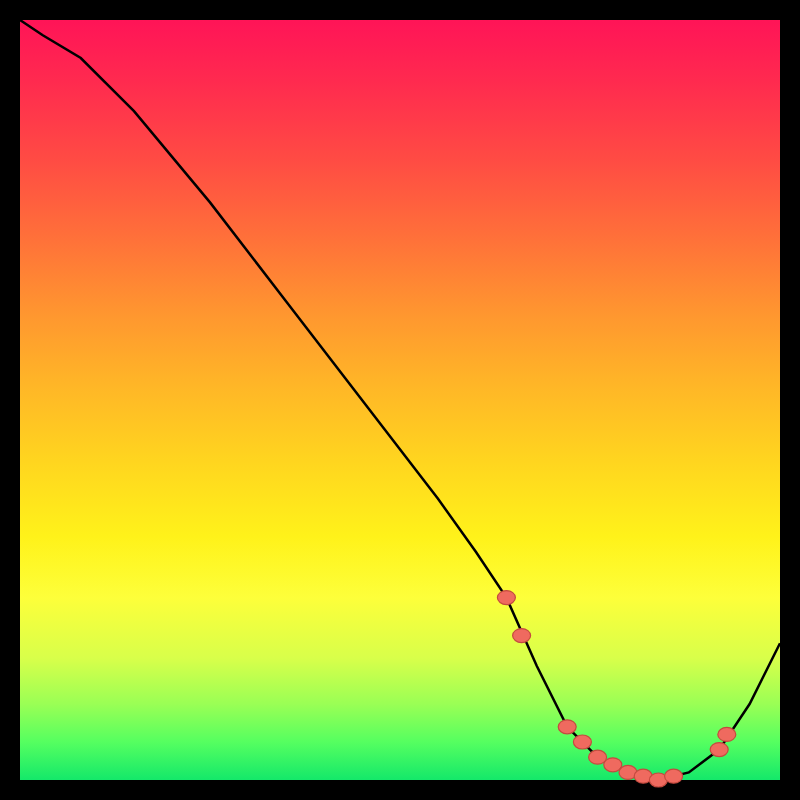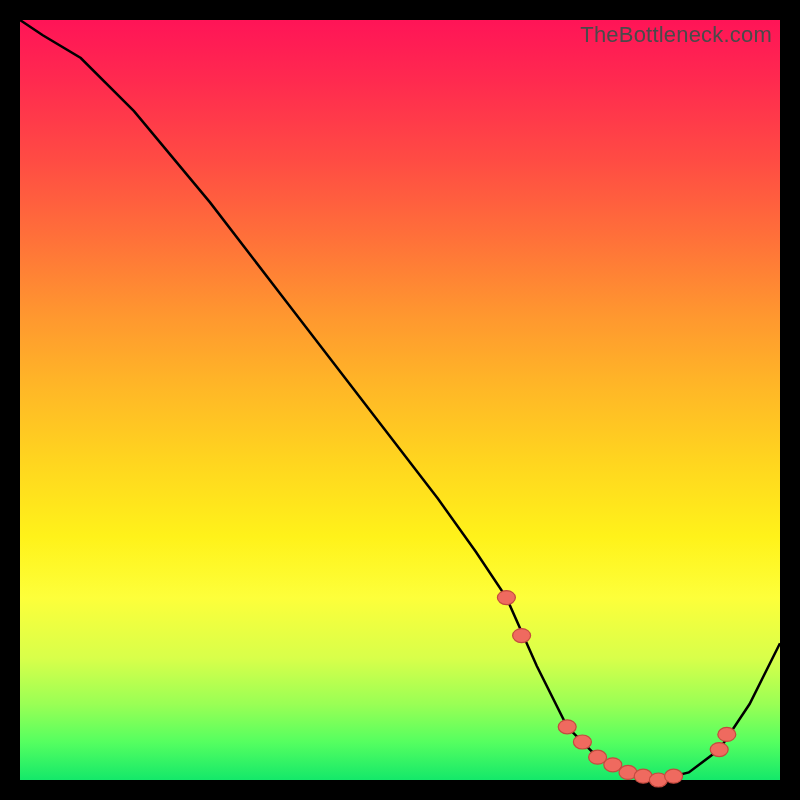--- a/index.html
+++ b/index.html
@@ -66,21 +66,20 @@
     fill: #ef6a5f;
     stroke: #c44a3f;
     stroke-width: 1.2;
   }
 </style>
 </head>
 <body>
 
 <div class="frame">
   <div class="plot-area">
-    <div class="watermark">TheBottleneck.com</div>
     <svg viewBox="0 0 760 760">
       <path class="curve" d="M0.0 0.0 L22.8 15.2 L60.8 38.0 L114.0 91.2 L190.0 182.4 L266.0 281.2 L342.0 380.0 L418.0 478.8 L456.0 532.0 L486.4 577.6 L516.8 646.0 L547.2 706.8 L577.6 737.2 L608.0 752.4 L638.4 760.0 L668.8 752.4 L699.2 729.6 L729.6 684.0 L760.0 623.2"></path>
       <g>
           <ellipse cx="486.4" cy="577.6" rx="9" ry="7" class="marker"></ellipse>
           <ellipse cx="501.6" cy="615.6" rx="9" ry="7" class="marker"></ellipse>
           <ellipse cx="547.2" cy="706.8" rx="9" ry="7" class="marker"></ellipse>
           <ellipse cx="562.4" cy="722.0" rx="9" ry="7" class="marker"></ellipse>
           <ellipse cx="577.6" cy="737.2" rx="9" ry="7" class="marker"></ellipse>
           <ellipse cx="592.8" cy="744.8" rx="9" ry="7" class="marker"></ellipse>
           <ellipse cx="608.0" cy="752.4" rx="9" ry="7" class="marker"></ellipse>

